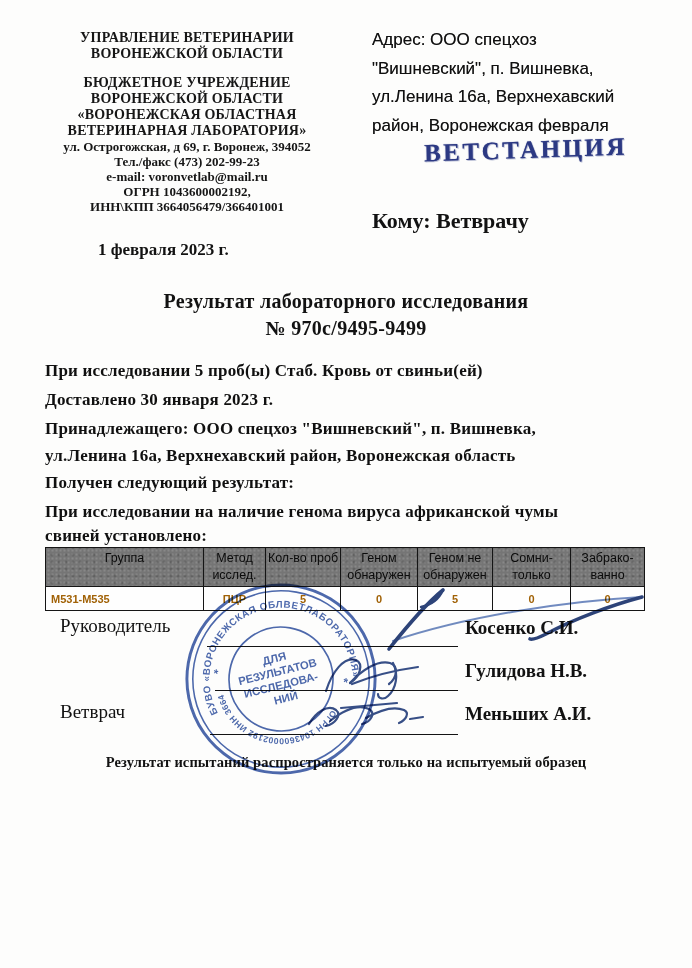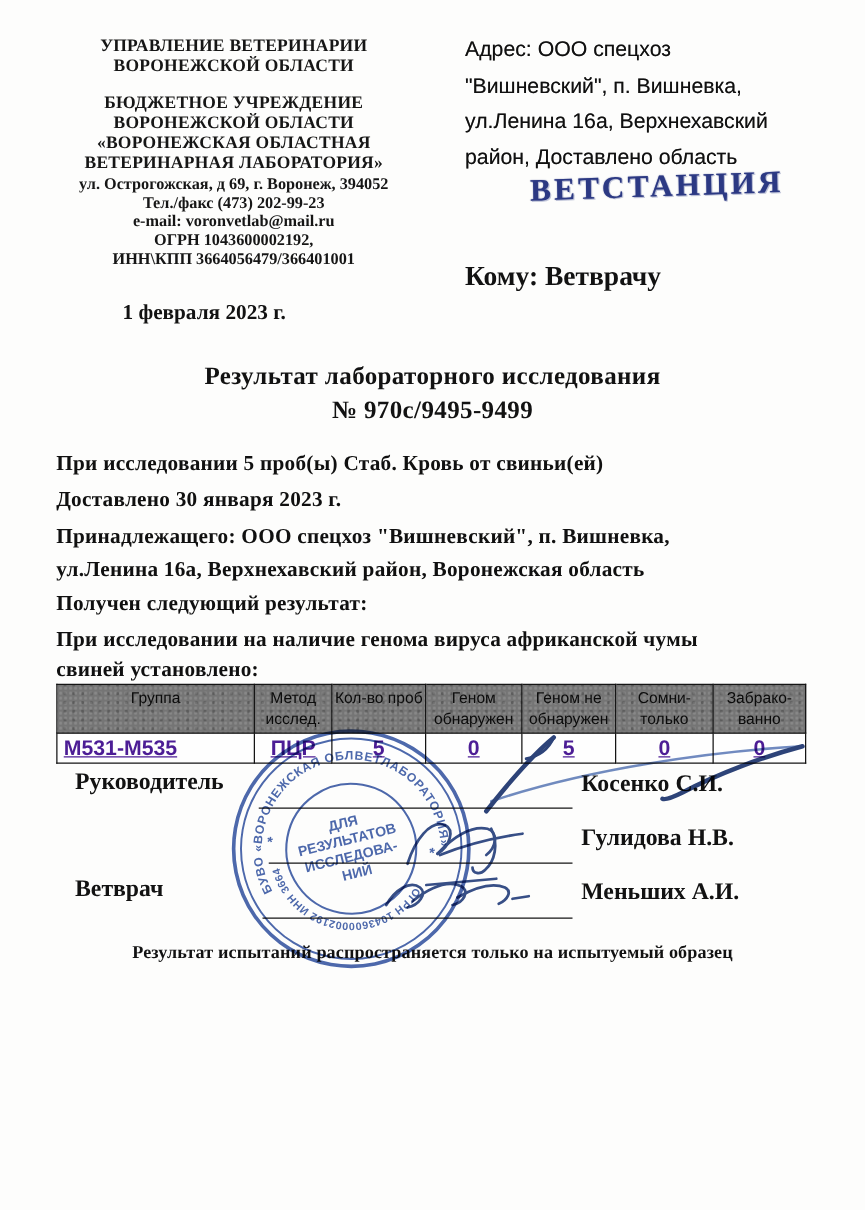--- a/index.html
+++ b/index.html
@@ -52,26 +52,26 @@
     background-color:#757575;
     background-image:
       radial-gradient(rgba(255,255,255,.14) 1px, transparent 1.4px),
       radial-gradient(rgba(0,0,0,.22) 1px, transparent 1.4px);
     background-size:4px 4px,7px 7px;
     background-position:0 0,2px 3px;
     color:#0b0b0b;font-size:12.5px;font-weight:normal;line-height:1.32;
     white-space:pre-line;vertical-align:top;padding:2px 1px 3px;height:33px;
   }
   table.results td{
-    background:#fefefe;font-size:17px;font-weight:bold;color:#4c1d95;
-    text-align:center;height:21px;padding:1px 2px;text-decoration:underline;
+    background:#fefefe;font-size:11px;font-weight:bold;color:#a16207;
+    text-align:center;height:21px;padding:1px 2px;
   }
   table.results td.first{text-align:left;padding-left:5px;}
   
-  .sig-role{position:absolute;left:60px;font-size:19px;font-weight:bold;}
+  .sig-role{position:absolute;left:60px;font-size:19px;font-weight:normal;}
   .sig-name{position:absolute;left:465px;font-size:19px;font-weight:bold;}
   .sig-line{position:absolute;height:0;border-top:1.8px solid #141414;}
   
   .footer{position:absolute;left:0;top:754px;width:692px;text-align:center;
           font-size:14.5px;font-weight:bold;letter-spacing:.1px;}
   
   .round-stamp{
     position:absolute;left:183px;top:581px;width:196px;height:196px;
     transform:rotate(10deg);opacity:.85;mix-blend-mode:multiply;z-index:3;
     pointer-events:none;
@@ -98,21 +98,21 @@
     <div class="lh-small">Тел./факс  (473) 202-99-23</div>
     <div class="lh-small">e-mail: voronvetlab@mail.ru</div>
     <div class="lh-small">ОГРН 1043600002192,</div>
     <div class="lh-small">ИНН\КПП 3664056479/366401001</div>
   </div>
 
   <div class="addr">
     <div>Адрес: ООО спецхоз</div>
     <div>"Вишневский", п. Вишневка,</div>
     <div>ул.Ленина 16а, Верхнехавский</div>
-    <div>район, Доставлено область</div>
+    <div>район, Воронежская февраля</div>
   </div>
 
   <div class="vetstamp">ВЕТСТАНЦИЯ</div>
 
   <div class="to-line">Кому: Ветврачу</div>
   <div class="doc-date">1 февраля 2023 г.</div>
 
   <div class="title">
     <div>Результат лабораторного исследования</div>
     <div>№ 970с/9495-9499</div>

